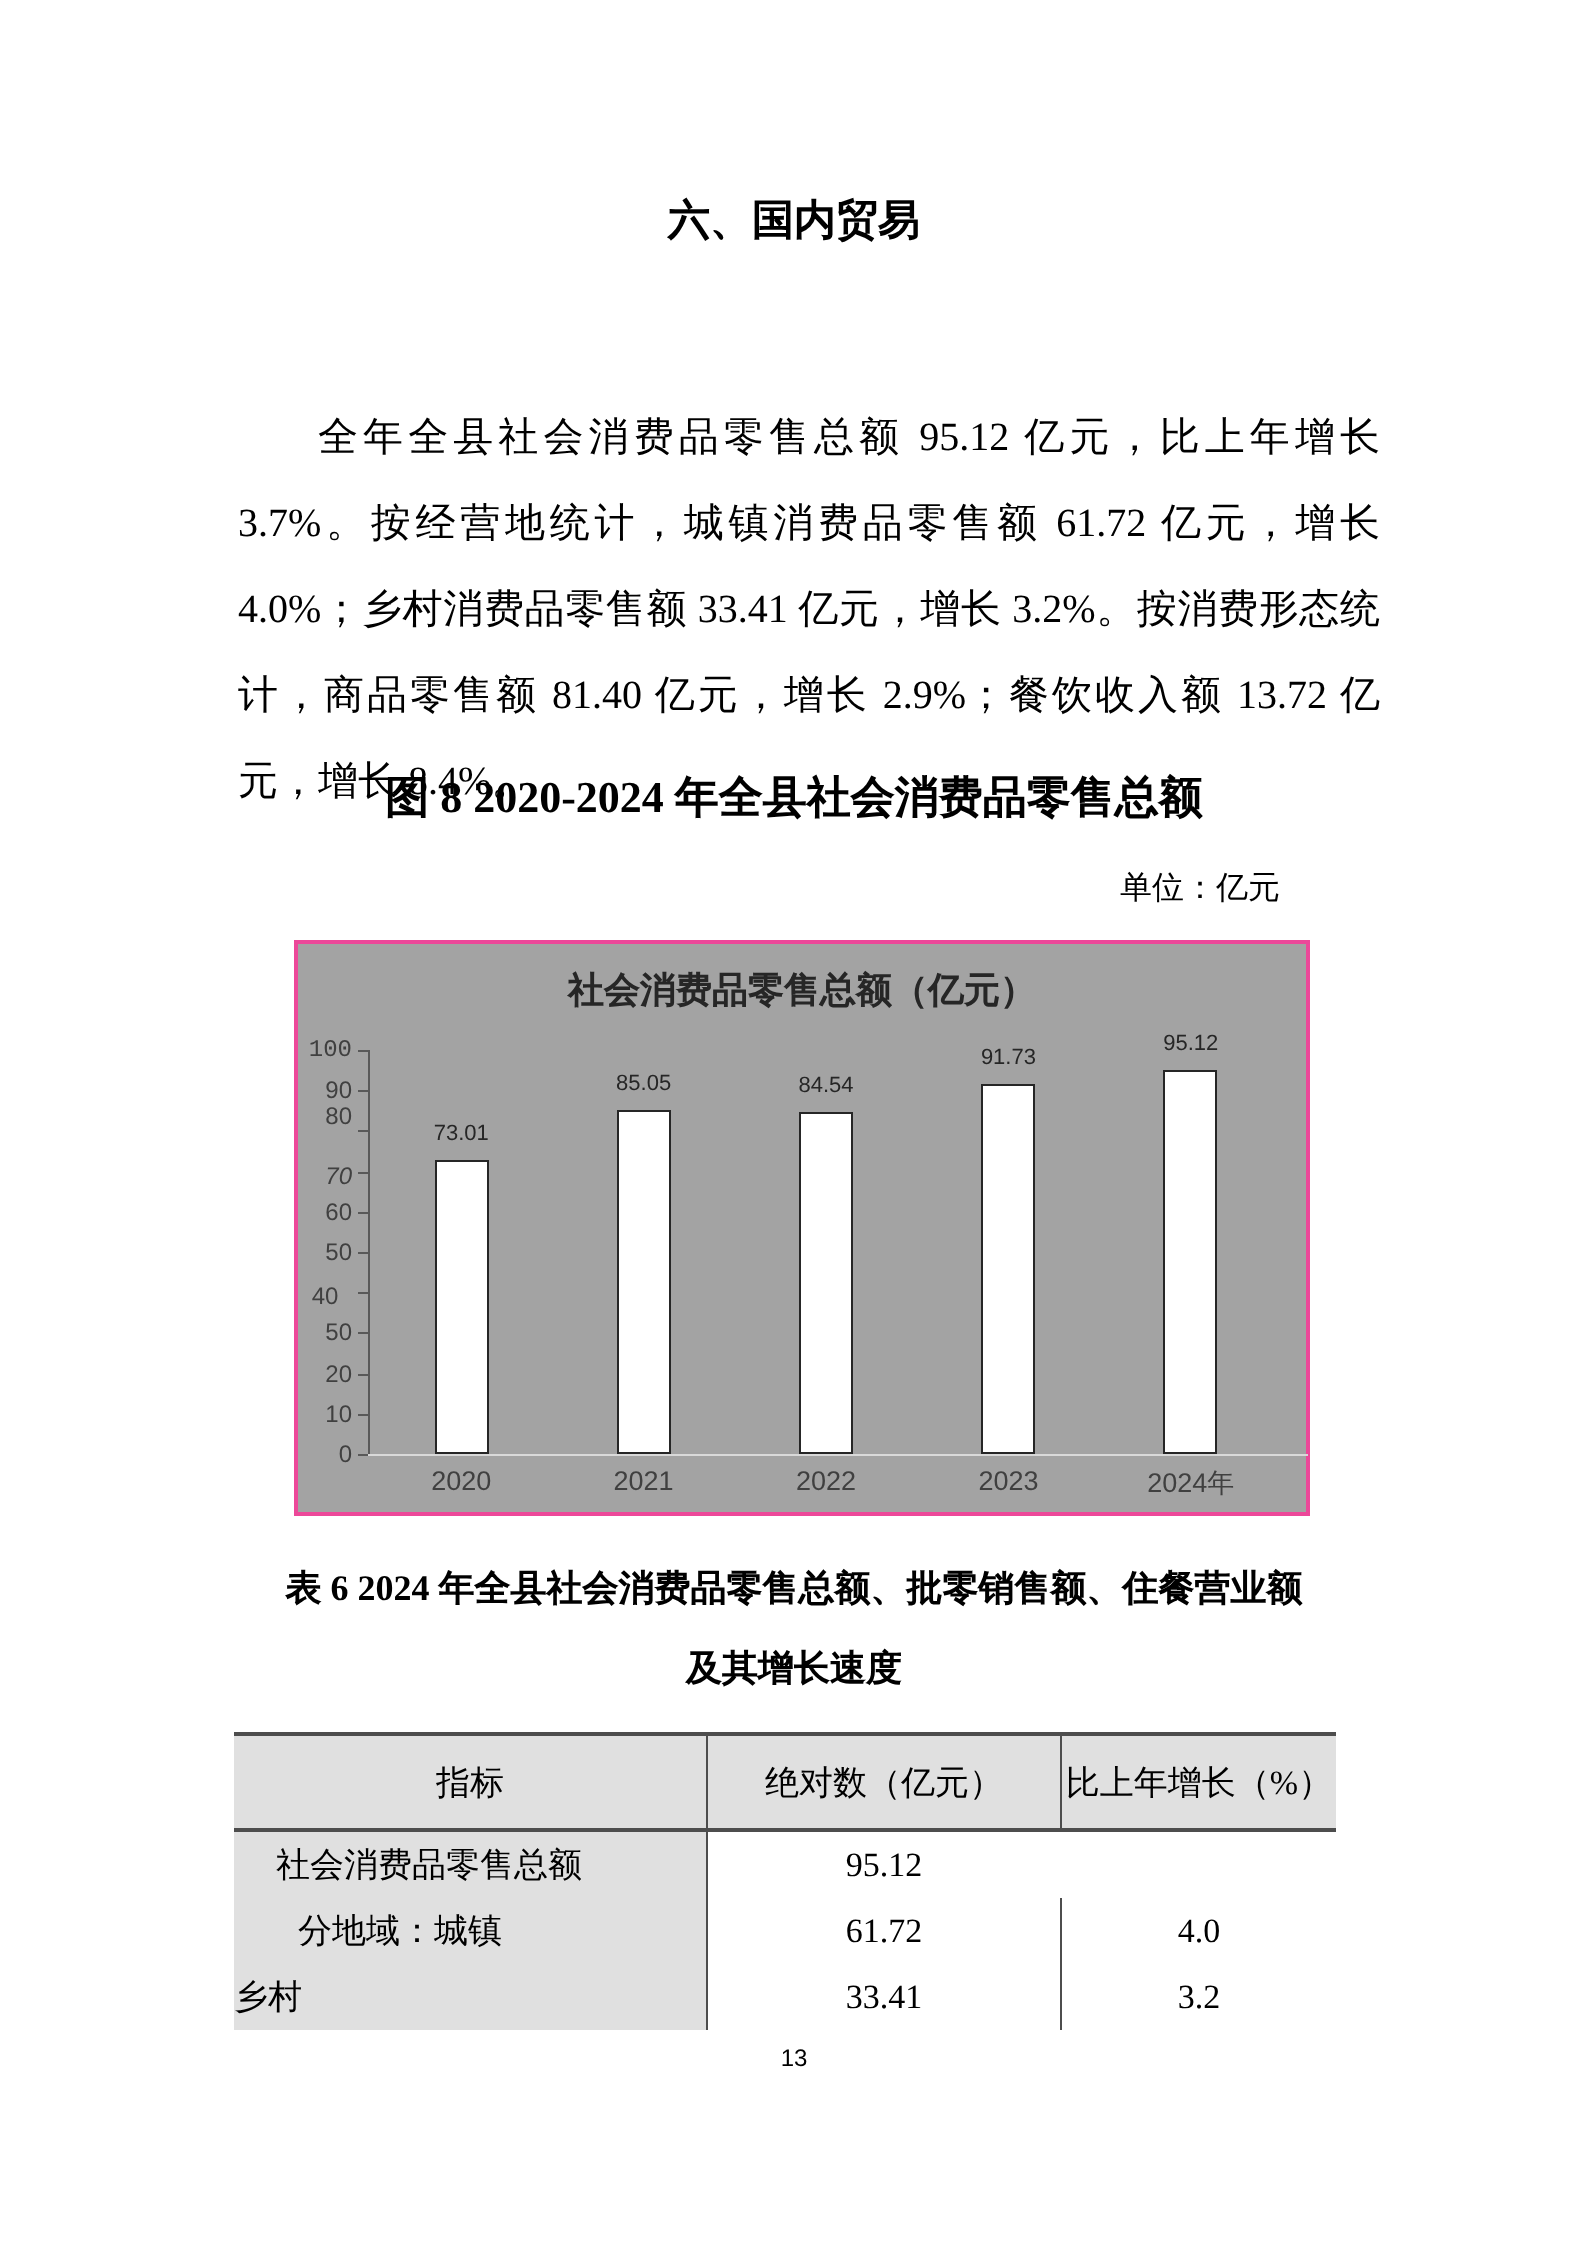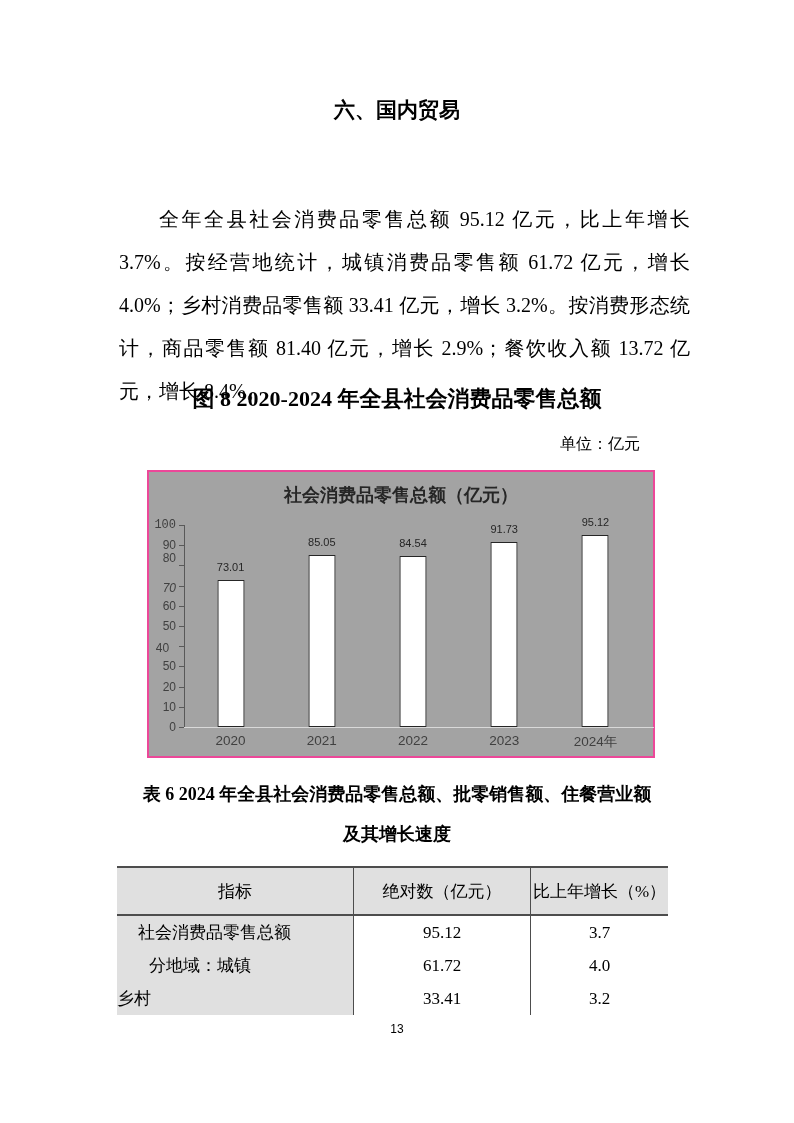--- a/index.html
+++ b/index.html
@@ -181,21 +181,20 @@
 
   <div class="data-table">
     <div class="tr thead">
       <div class="th col1">指标</div>
       <div class="th col2">绝对数（亿元）</div>
       <div class="th col3">比上年增长（%）</div>
     </div>
     <div class="tr trow">
       <div class="td col1 ind-0">社会消费品零售总额</div>
       <div class="td col2">95.12</div>
-      <div class="td col3">3.7</div>
     </div>
     <div class="tr trow">
       <div class="td col1 ind-1">分地域：城镇</div>
       <div class="td col2">61.72</div>
       <div class="td col3">4.0</div>
     </div>
     <div class="tr trow">
       <div class="td col1 ind-2">乡村</div>
       <div class="td col2">33.41</div>
       <div class="td col3">3.2</div>

